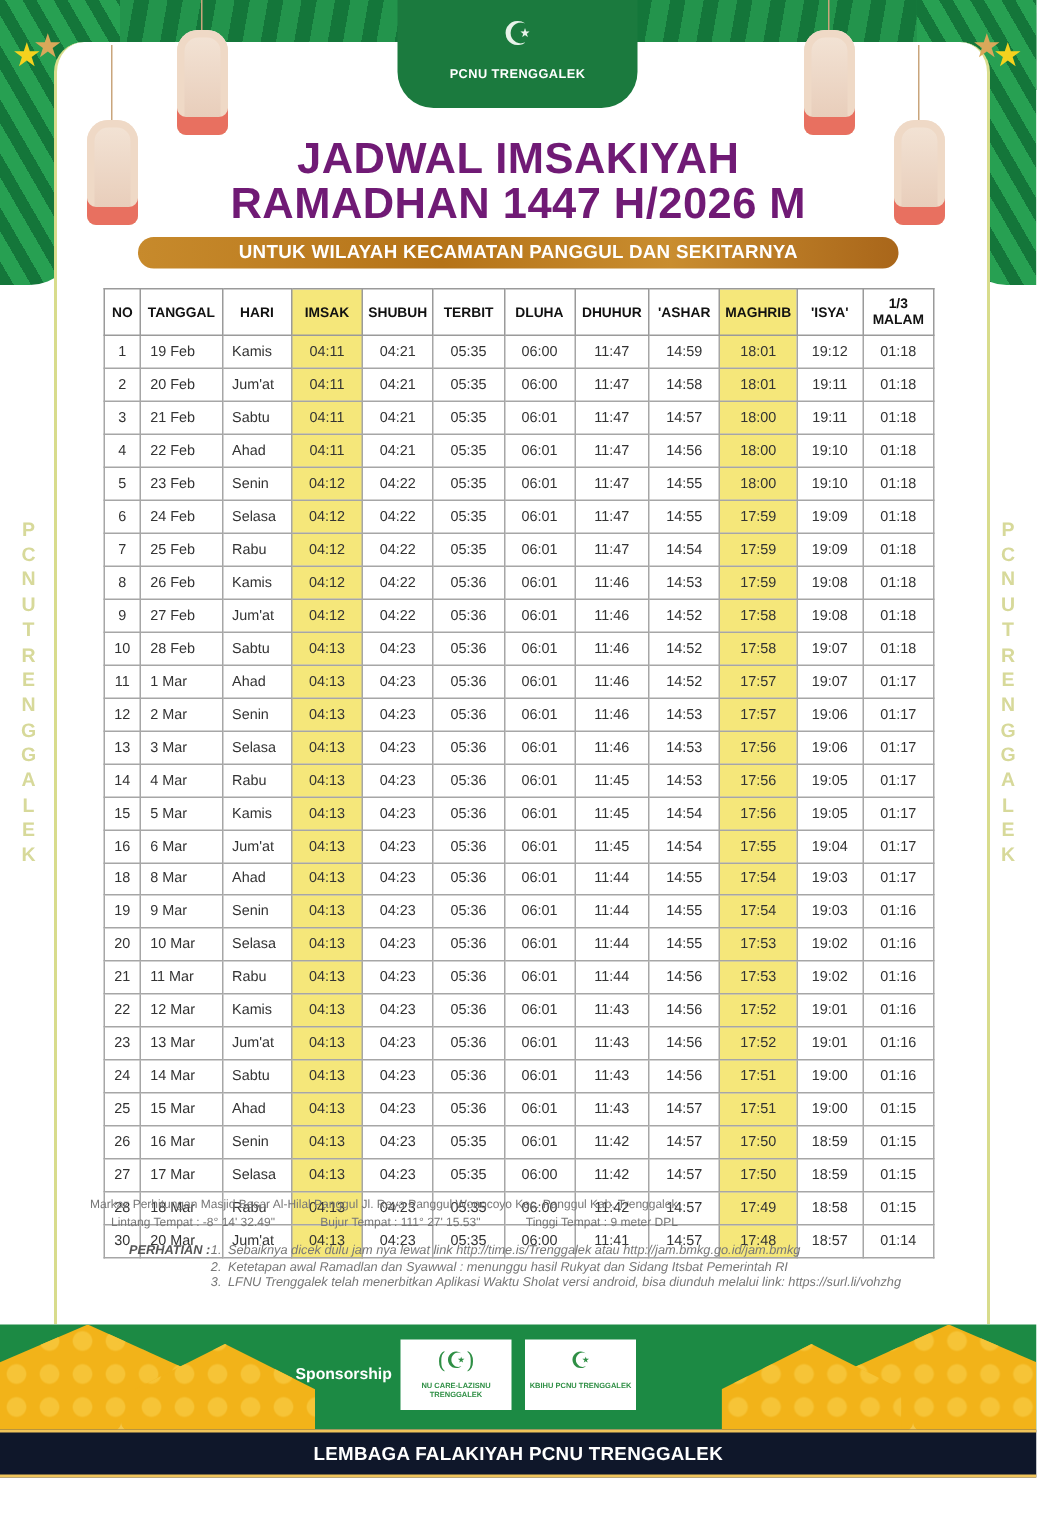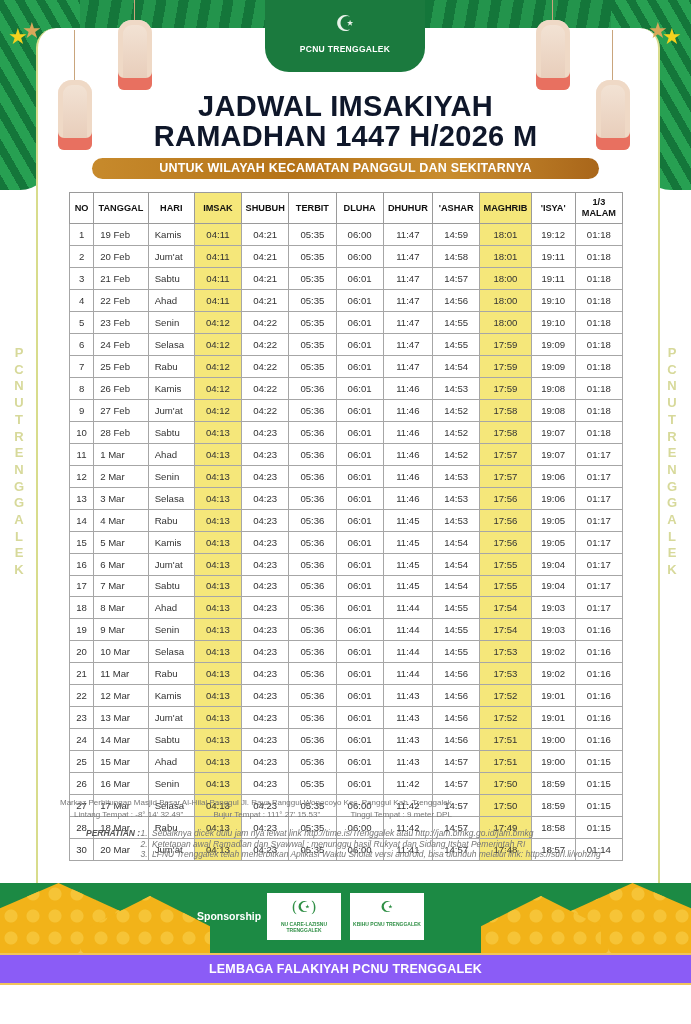--- a/index.html
+++ b/index.html
@@ -13,21 +13,21 @@
   .sheet{position:absolute;left:36px;top:28px;width:620px;height:855px;background:#ffffff;
     border-left:2px solid #d8dc8c;border-right:2px solid #d8dc8c;border-top-left-radius:20px;border-top-right-radius:20px;}
   .logo-tab{position:absolute;left:265px;top:0;width:160px;height:72px;background:#1b7a3e;
     border-bottom-left-radius:24px;border-bottom-right-radius:24px;text-align:center;color:#fff;}
   .logo-glyph{display:block;font-family:"DejaVu Serif",serif;font-size:22px;line-height:40px;padding-top:4px;color:#e8f3ea;}
   .logo-tab .org{font-size:8.5px;font-weight:bold;letter-spacing:0.3px;}
   .lantern{position:absolute;width:34px;height:70px;border-radius:14px 14px 6px 6px;
     background:linear-gradient(#f3e4d6,#e6c9b5);box-shadow:inset 0 -12px 0 #e87060, inset 0 0 0 5px #efd9c6;}
   .lantern::before{content:"";position:absolute;left:16px;top:-50px;width:1px;height:50px;background:#c9a57c;}
   .star{position:absolute;font-size:22px;line-height:22px;}
-  .title{position:absolute;left:0;width:691px;text-align:center;color:#0f172a;font-weight:bold;font-size:29px;line-height:32px;letter-spacing:0.3px;}
+  .title{position:absolute;left:0;width:691px;text-align:center;color:#701a75;font-weight:bold;font-size:29px;line-height:32px;letter-spacing:0.3px;}
   .subtitle-bar{position:absolute;left:92px;top:158px;width:507px;height:21px;border-radius:11px;
     background:linear-gradient(90deg,#c78a2c,#b57318 40%,#c98d2f 70%,#a9661a);text-align:center;
     color:#fff;font-weight:bold;font-size:12.5px;line-height:21px;letter-spacing:0.2px;}
   .vert{position:absolute;top:345px;width:20px;text-align:center;color:#d7d99a;font-weight:bold;font-size:13px;line-height:16.7px;}
   .vert.left{left:9px;}
   .vert.right{left:662px;}
   table.sched{position:absolute;left:69px;top:192px;width:554px;border-collapse:collapse;font-size:9.6px;color:#333;}
   table.sched th{font-weight:bold;height:30px;border:1px solid #9a9a9a;padding:0;color:#111;font-size:9.2px;line-height:11px;}
   table.sched td{height:20.98px;border:1px solid #a6a6a6;padding:0;text-align:center;}
   table.sched td.l{text-align:left;padding-left:6px;}
@@ -42,21 +42,21 @@
   .dome{position:absolute;top:883px;height:72px;background:#f2b319;
     background-image:radial-gradient(circle at 50% 50%,#f6c437 0 6px,transparent 7px);background-size:22px 22px;}
   .dome.l1{left:0;width:130px;clip-path:polygon(0 35%,45% 0,100% 45%,100% 100%,0 100%);}
   .dome.l2{left:90px;width:120px;clip-path:polygon(0 60%,50% 18%,100% 60%,100% 100%,0 100%);}
   .dome.r1{right:0;width:130px;clip-path:polygon(0 45%,55% 0,100% 35%,100% 100%,0 100%);}
   .dome.r2{right:90px;width:120px;clip-path:polygon(0 60%,50% 18%,100% 60%,100% 100%,0 100%);}
   .sponsor-label{position:absolute;left:197px;top:910px;color:#fff;font-weight:bold;font-size:10.5px;}
   .sponsor-card{position:absolute;top:893px;width:74px;height:47px;background:#fff;text-align:center;}
   .sponsor-card .g{display:block;color:#2f8f45;font-size:15px;line-height:28px;font-family:"DejaVu Serif",serif;}
   .sponsor-card .n{display:block;color:#2f8f45;font-size:5px;line-height:6px;font-weight:bold;}
-  .footer-bar{position:absolute;left:0;top:953px;width:691px;height:28px;background:#8b5cf6;
+  .footer-bar{position:absolute;left:0;top:953px;width:691px;height:28px;background:#0f172a;
     border-top:2px solid #f0c45a;border-bottom:2px solid #f0c45a;color:#fff;text-align:center;font-weight:bold;font-size:12.5px;line-height:28px;letter-spacing:0.2px;}
   .gold-star{position:absolute;top:945px;color:#f4c64a;font-size:16px;}
 </style>
 </head>
 <body>
 
 <div class="top-band"></div>
 <div class="corner left"></div>
 <div class="corner right"></div>
 
@@ -353,34 +353,20 @@
         <td>04:23</td>
         <td>05:36</td>
         <td>06:01</td>
         <td>11:45</td>
         <td>14:54</td>
         <td class="hl">17:55</td>
         <td>19:04</td>
         <td>01:17</td>
       </tr>
       <tr>
-        <td>17</td>
-        <td class="l">7 Mar</td>
-        <td class="l">Sabtu</td>
-        <td class="hl">04:13</td>
-        <td>04:23</td>
-        <td>05:36</td>
-        <td>06:01</td>
-        <td>11:45</td>
-        <td>14:54</td>
-        <td class="hl">17:55</td>
-        <td>19:04</td>
-        <td>01:17</td>
-      </tr>
-      <tr>
         <td>18</td>
         <td class="l">8 Mar</td>
         <td class="l">Ahad</td>
         <td class="hl">04:13</td>
         <td>04:23</td>
         <td>05:36</td>
         <td>06:01</td>
         <td>11:44</td>
         <td>14:55</td>
         <td class="hl">17:54</td>

